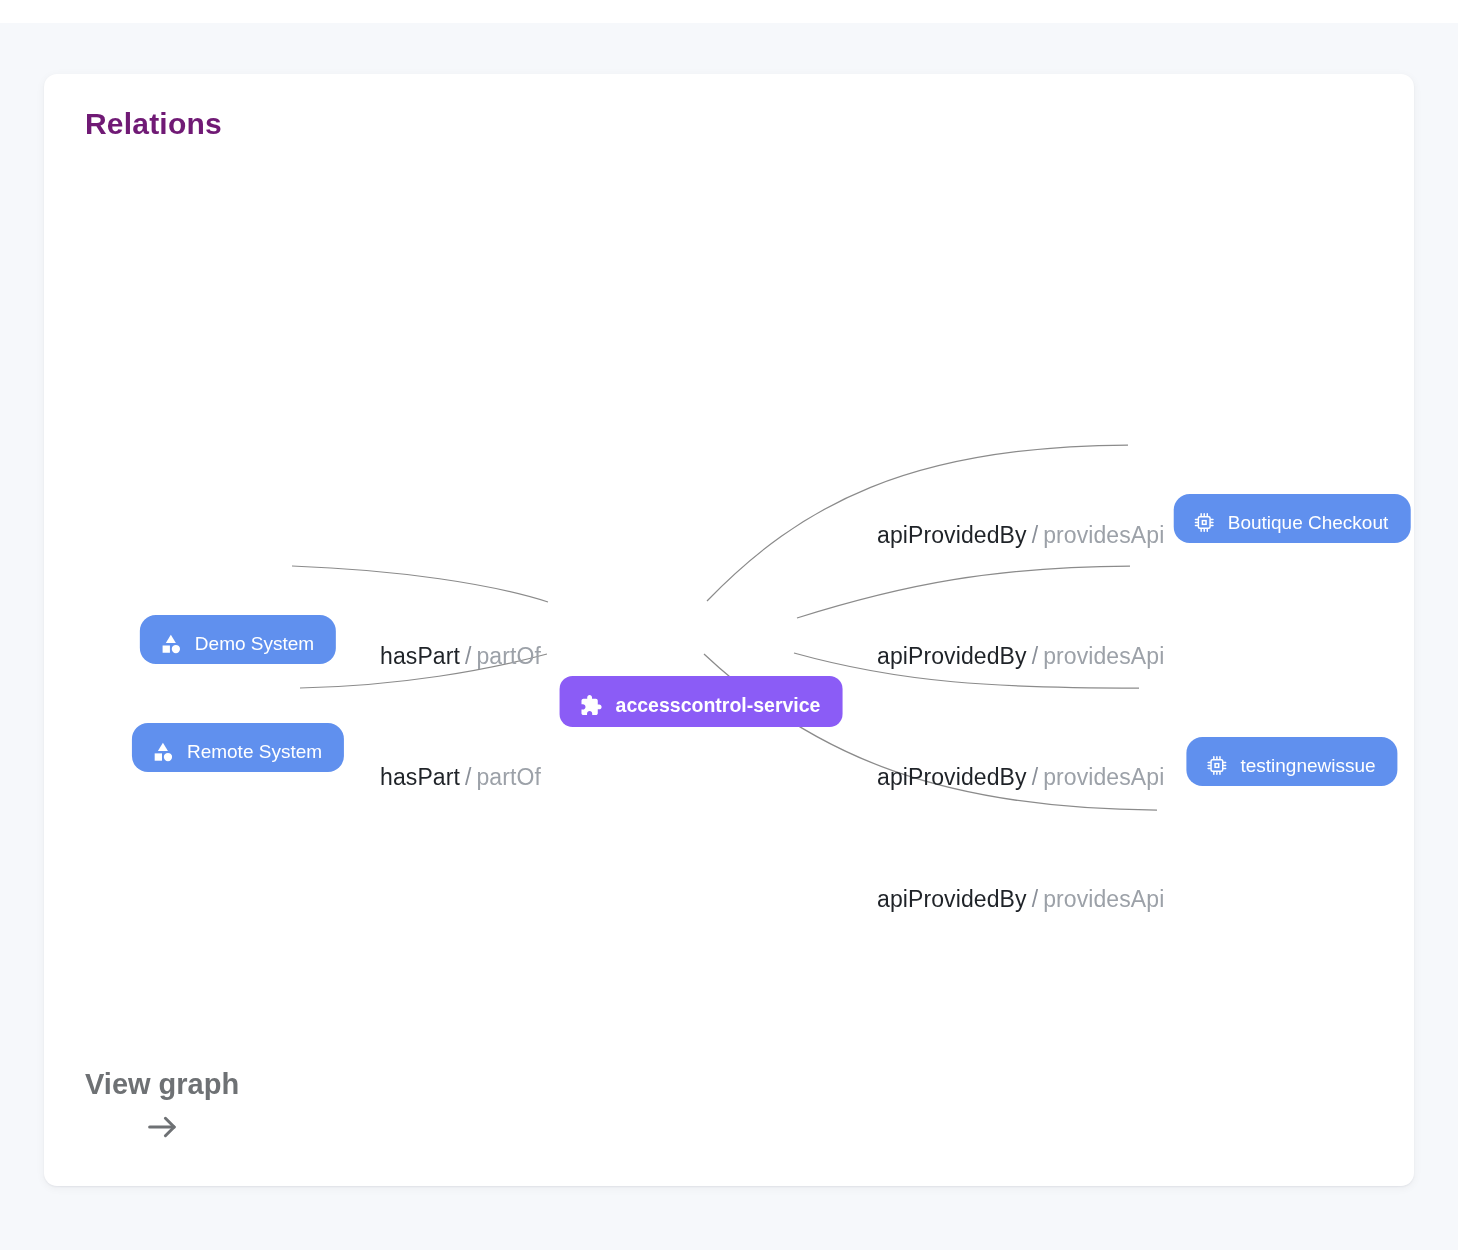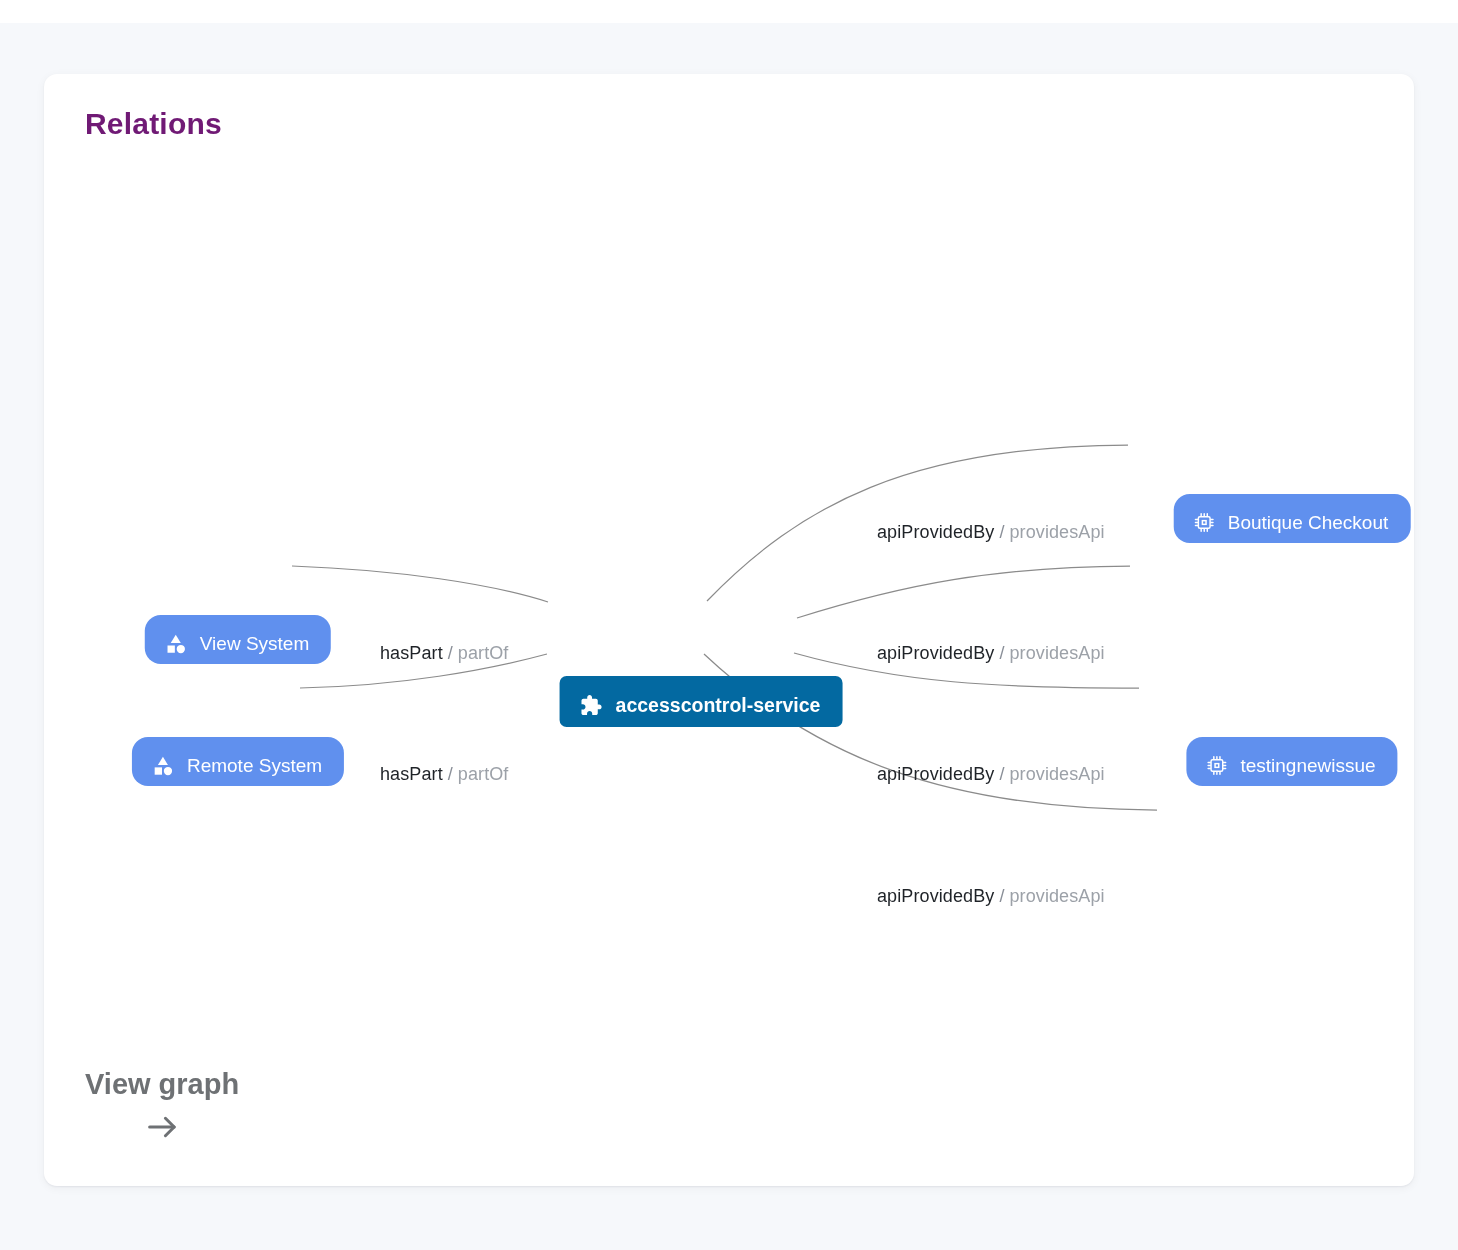--- a/index.html
+++ b/index.html
@@ -26,24 +26,24 @@
   .edges-svg{position:absolute;left:0;top:0;pointer-events:none;}
   .edge-path{fill:none;stroke:#8B8B8B;stroke-width:1.25;}
   .node{
     position:absolute;transform:translateX(-50%);
     display:flex;align-items:center;gap:13px;
     height:49px;padding:8px 22px 0 20px;border-radius:16px;
     color:#ffffff;font-size:19px;white-space:nowrap;cursor:pointer;
     box-sizing:border-box;
   }
   .node--blue{background:#6090EE;}
-  .node--center{background:#0369a1;height:51px;border-radius:7px;font-weight:700;font-size:19.5px;}
+  .node--center{background:#8b5cf6;height:51px;border-radius:13px;font-weight:700;font-size:19.5px;}
   .node .icon{display:flex;align-items:center;justify-content:center;}
   .edge-label{
-    position:absolute;font-size:18px;color:#1F2328;white-space:nowrap;letter-spacing:.1px;
+    position:absolute;font-size:23px;color:#1F2328;white-space:nowrap;letter-spacing:.1px;
   }
   .edge-label .sep{color:#8A8F98;margin:0 5px;}
   .edge-label .inv{color:#9CA1A8;}
   .view-graph{
     position:absolute;left:41px;bottom:38px;
     display:flex;align-items:center;gap:12px;
     font-size:29px;font-weight:600;color:#6E7174;cursor:pointer;text-decoration:none;flex-direction:column;
   }
 </style>
 </head>
@@ -66,24 +66,24 @@
     </svg>
 
     <div class="node node--blue" style="left:194px;top:541px;">
       <span class="icon">
         <svg viewBox="0 0 24 24" width="22" height="22" fill="#ffffff">
             <path d="m12 2-5.5 9h11z"></path>
             <circle cx="17.5" cy="17.5" r="4.5"></circle>
             <path d="M3 13.5h8v8H3z"></path>
           </svg>
       </span>
-      <span class="node-label">View System</span>
+      <span class="node-label">Demo System</span>
     </div>
 
-    <div class="node node--blue" style="left:194px;top:663px;">
+    <div class="node node--blue" style="left:194px;top:649px;">
       <span class="icon">
         <svg viewBox="0 0 24 24" width="22" height="22" fill="#ffffff">
             <path d="m12 2-5.5 9h11z"></path>
             <circle cx="17.5" cy="17.5" r="4.5"></circle>
             <path d="M3 13.5h8v8H3z"></path>
           </svg>
       </span>
       <span class="node-label">Remote System</span>
     </div>
 

